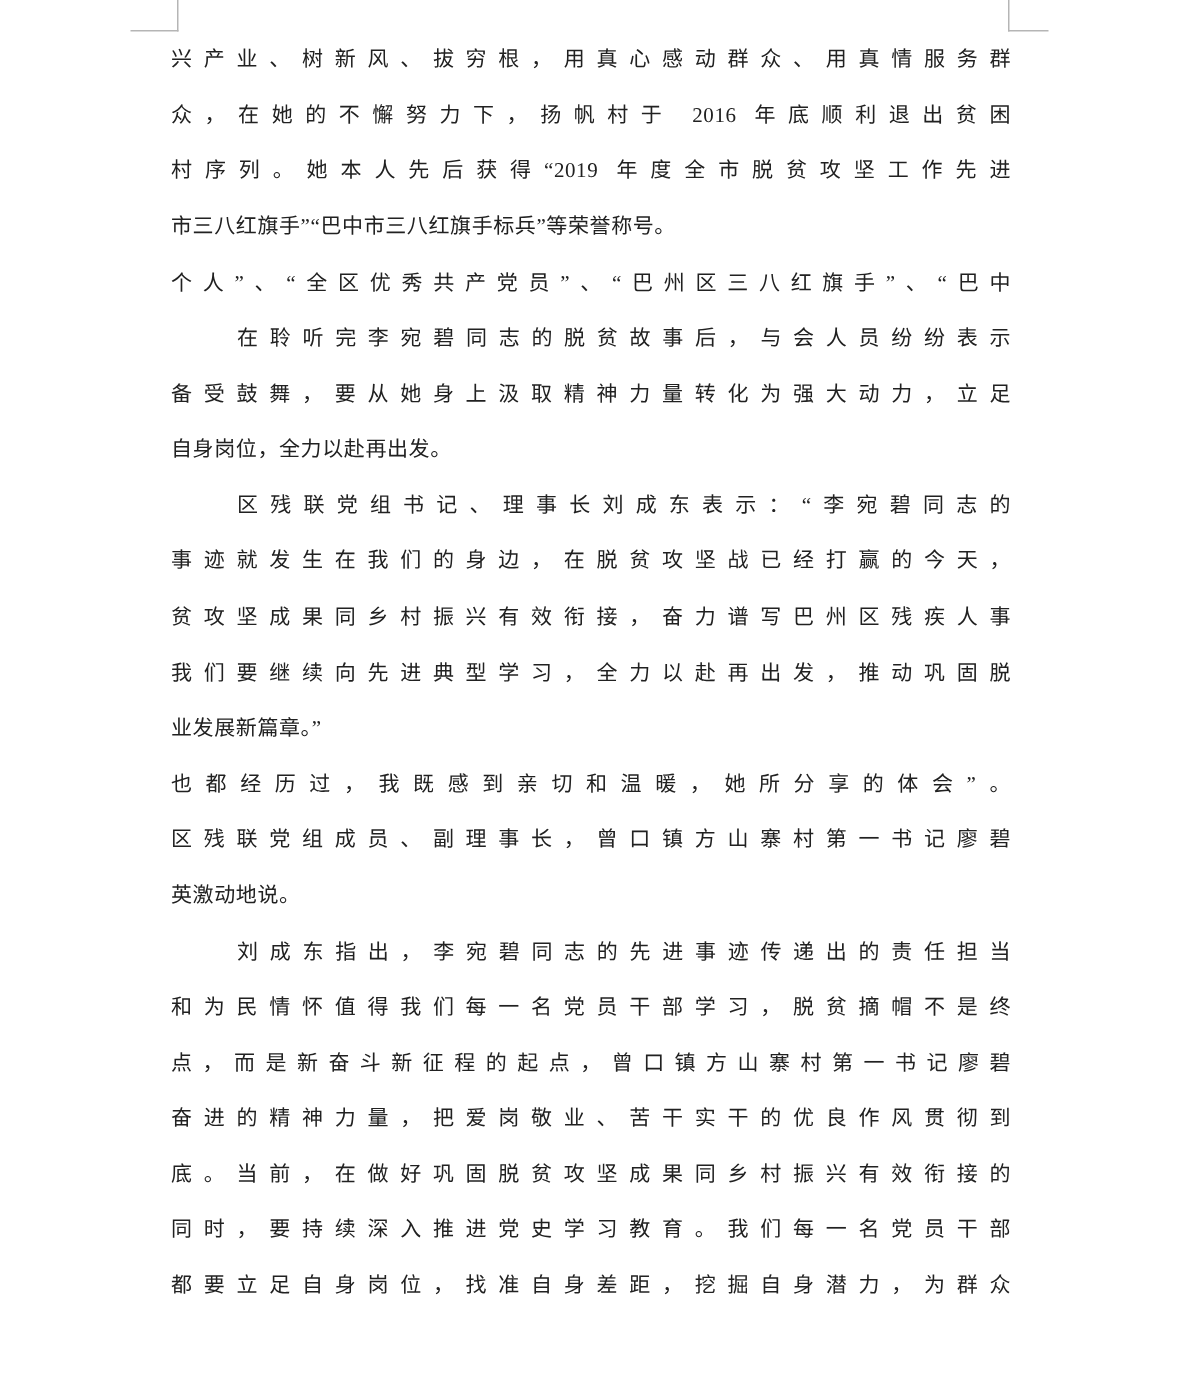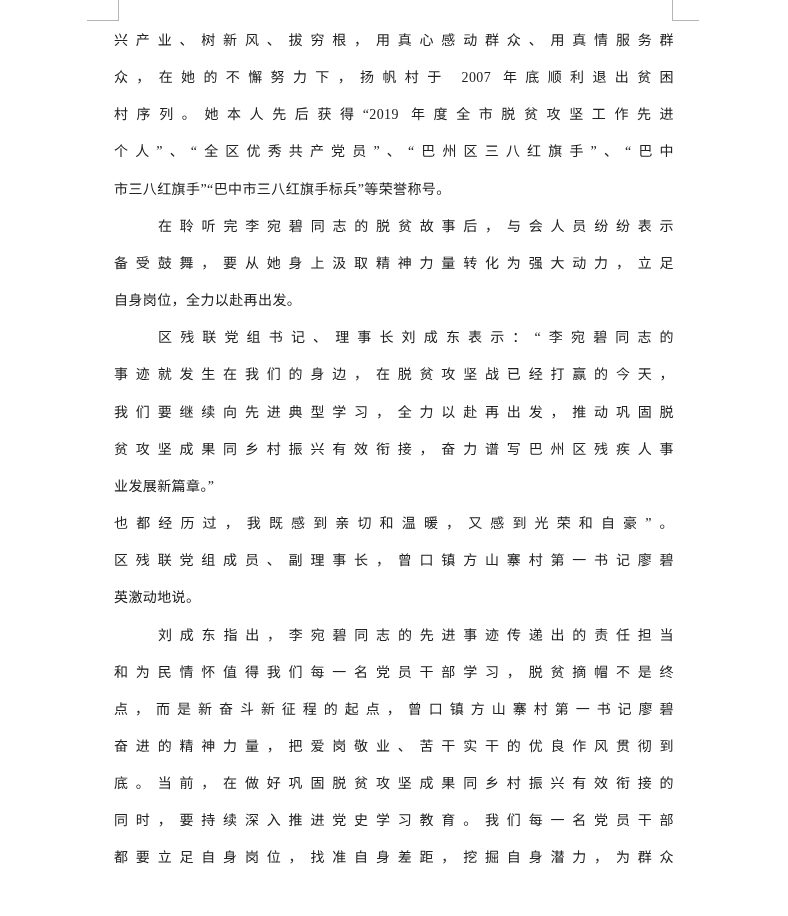--- a/index.html
+++ b/index.html
@@ -66,39 +66,39 @@
 </style>
 </head>
 <body style="background: rgb(255, 255, 255);">
 
 <div class="crop crop-left"></div>
 <div class="crop crop-right"></div>
 
 <div class="text-block" id="text-block" style="color: rgb(33, 33, 33);">
     <div class="paragraph">
       <div class="line">兴产业、树新风、拔穷根，用真心感动群众、用真情服务群</div>
-      <div class="line">众，在她的不懈努力下，扬帆村于 2007 年底顺利退出贫困</div>
+      <div class="line">众，在她的不懈努力下，扬帆村于 2016 年底顺利退出贫困</div>
       <div class="line">村序列。她本人先后获得“2019 年度全市脱贫攻坚工作先进</div>
+      <div class="line para-last">市三八红旗手”“巴中市三八红旗手标兵”等荣誉称号。</div>
       <div class="line">个人”、“全区优秀共产党员”、“巴州区三八红旗手”、“巴中</div>
-      <div class="line para-last">市三八红旗手”“巴中市三八红旗手标兵”等荣誉称号。</div>
     </div>
     <div class="paragraph">
       <div class="line indent">在聆听完李宛碧同志的脱贫故事后，与会人员纷纷表示</div>
       <div class="line">备受鼓舞，要从她身上汲取精神力量转化为强大动力，立足</div>
       <div class="line para-last">自身岗位，全力以赴再出发。</div>
     </div>
     <div class="paragraph">
       <div class="line indent">区残联党组书记、理事长刘成东表示：“李宛碧同志的</div>
       <div class="line">事迹就发生在我们的身边，在脱贫攻坚战已经打赢的今天，</div>
+      <div class="line">贫攻坚成果同乡村振兴有效衔接，奋力谱写巴州区残疾人事</div>
       <div class="line">我们要继续向先进典型学习，全力以赴再出发，推动巩固脱</div>
-      <div class="line">贫攻坚成果同乡村振兴有效衔接，奋力谱写巴州区残疾人事</div>
       <div class="line para-last">业发展新篇章。”</div>
     </div>
     <div class="paragraph">
-      <div class="line">也都经历过，我既感到亲切和温暖，又感到光荣和自豪”。</div>
+      <div class="line">也都经历过，我既感到亲切和温暖，她所分享的体会”。</div>
       <div class="line">区残联党组成员、副理事长，曾口镇方山寨村第一书记廖碧</div>
       <div class="line para-last">英激动地说。</div>
     </div>
     <div class="paragraph">
       <div class="line indent">刘成东指出，李宛碧同志的先进事迹传递出的责任担当</div>
       <div class="line">和为民情怀值得我们每一名党员干部学习，脱贫摘帽不是终</div>
       <div class="line">点，而是新奋斗新征程的起点，曾口镇方山寨村第一书记廖碧</div>
       <div class="line">奋进的精神力量，把爱岗敬业、苦干实干的优良作风贯彻到</div>
       <div class="line">底。当前，在做好巩固脱贫攻坚成果同乡村振兴有效衔接的</div>
       <div class="line">同时，要持续深入推进党史学习教育。我们每一名党员干部</div>

